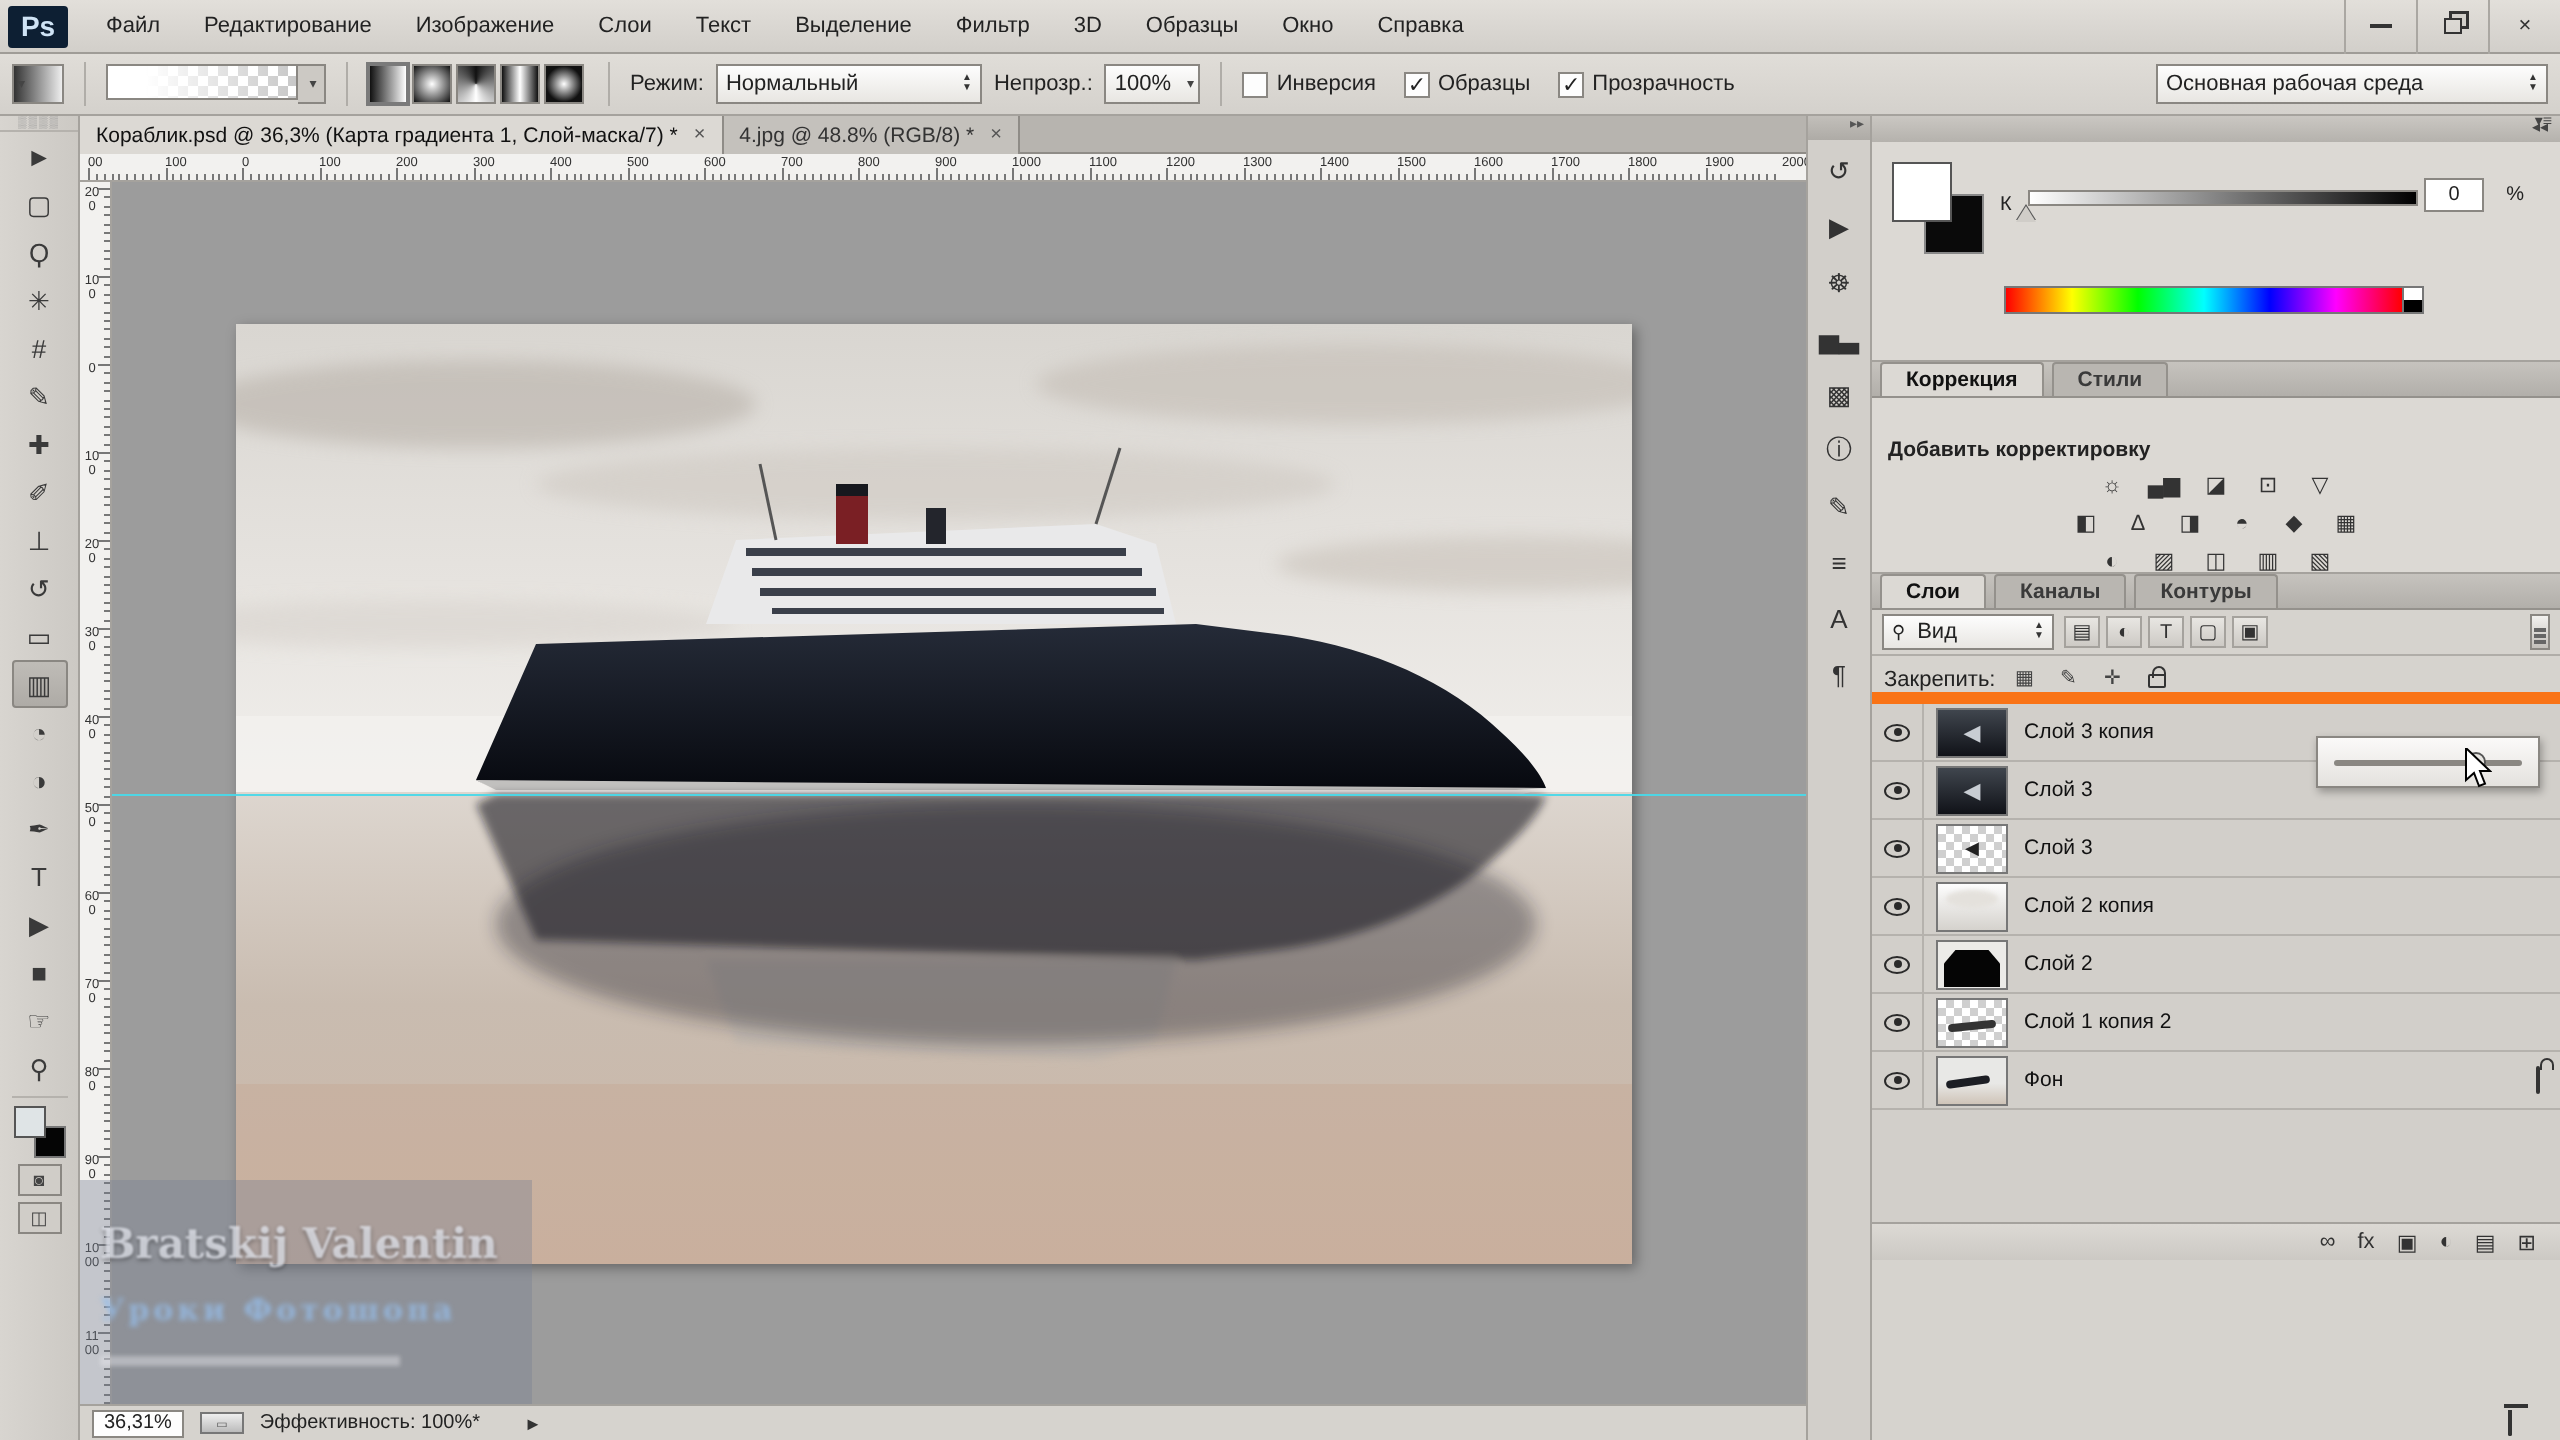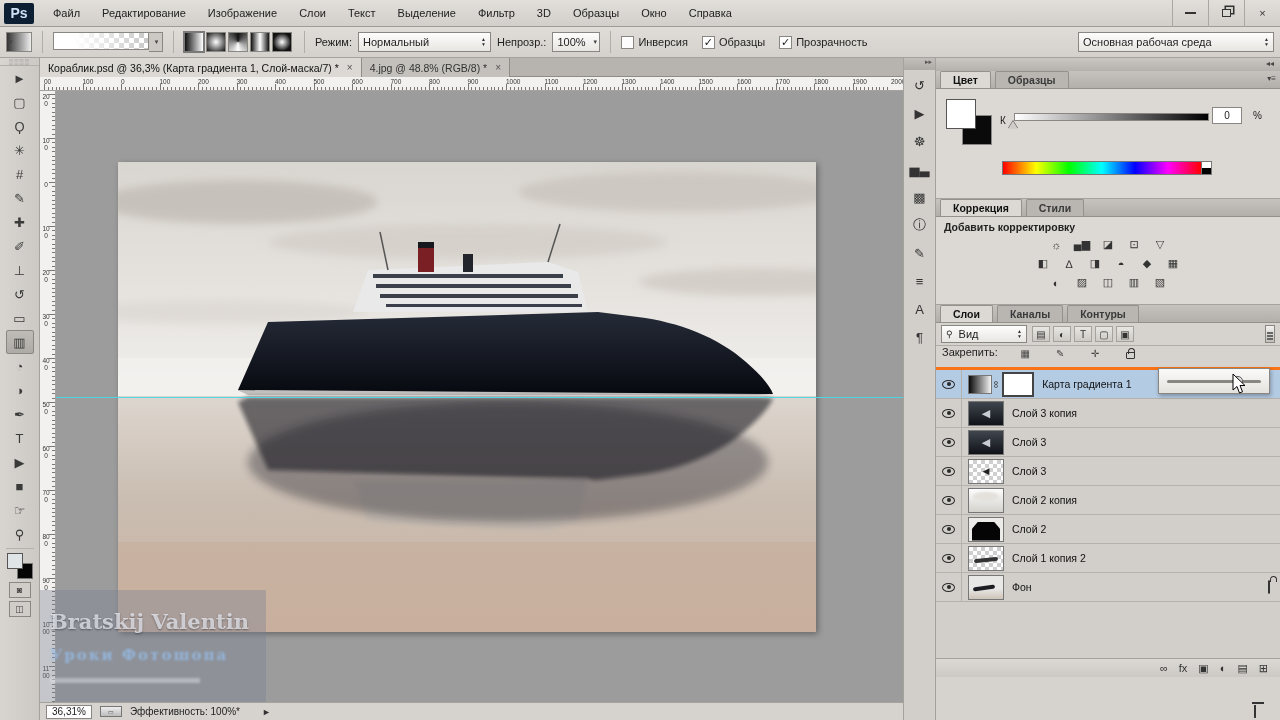--- a/index.html
+++ b/index.html
@@ -97,38 +97,38 @@
   #k-track{position:absolute;left:78px;top:24px;width:195px;height:8px;border:1px solid #8a8782;background:linear-gradient(90deg,#fff,#000)}
   #k-thumb{position:absolute;left:72px;top:32px;width:0;height:0;border-left:5px solid transparent;border-right:5px solid transparent;border-bottom:8px solid #d0cdc8;filter:drop-shadow(0 -1px 0 #555)}
   #k-value{position:absolute;right:38px;top:18px;width:30px;height:17px;background:#fff;border:1px solid #8a8782;font-size:10px;display:flex;align-items:center;justify-content:center}
   #k-pct{position:absolute;right:18px;top:21px;font-size:10px}
   #spectrum{position:absolute;left:66px;top:72px;width:200px;height:14px;border:1px solid #777;background:linear-gradient(90deg,#f00,#ff0,#0f0,#0ff,#00f,#f0f,#f00)}
   #spectrum-caps{position:absolute;left:266px;top:72px;width:10px;height:14px;border:1px solid #777;border-left:none;display:flex;flex-direction:column}
   #spectrum-caps div:first-child{flex:1;background:#fff}
   #spectrum-caps div:last-child{flex:1;background:#000}
 
   
-  #adj-body{height:88px;background:#dcd9d4;border-bottom:1px solid #a5a29d;padding:4px 8px}
+  #adj-body{height:88px;background:#dcd9d4;border-bottom:1px solid #a5a29d;padding:20px 8px}
   #adj-title{font-weight:bold;font-size:10.5px;color:#222;margin-bottom:3px}
   .adj-row{display:flex;justify-content:center;gap:6px;margin-bottom:2px}
   .adj-icon{width:20px;height:17px;display:flex;align-items:center;justify-content:center;font-size:11px;color:#333}
 
   
   #layers-panel{background:#d6d3ce}
   #layers-filter{height:23px;display:flex;align-items:center;gap:5px;padding:0 5px;border-bottom:1px solid #b0ada8;background:#d6d3ce}
   #view-dd{width:86px;height:18px}
   .filter-icon{width:18px;height:16px;border:1px solid #a5a29d;background:linear-gradient(#e8e6e2,#cdcac5);display:flex;align-items:center;justify-content:center;font-size:10px;color:#333}
   #filter-toggle{margin-left:auto;width:10px;height:18px;border:1px solid #8a8782;background:linear-gradient(#f2f1ef,#c2bfba);display:flex;flex-direction:column;align-items:center;justify-content:flex-end;padding-bottom:2px;gap:1px}
   #filter-toggle i{display:block;width:6px;height:2px;background:#666}
   #layers-blend{height:25px;display:flex;align-items:center;gap:5px;padding:0 5px;border-bottom:1px solid #b0ada8}
   #blend-dd{width:160px;height:19px}
   #opacity-label{font-size:10.5px}
   #opacity-field{width:34px;height:18px;background:#fff;border:1px solid #8a8782;display:flex;align-items:center;justify-content:center;font-size:10px}
   #opacity-btn{width:13px;height:18px;border:1px solid #8a8782;border-left:none;background:linear-gradient(#e8e6e2,#c8c5c0);display:flex;align-items:center;justify-content:center;font-size:6px;color:#333}
-  #layers-lock{height:24px;display:flex;align-items:flex-start;gap:20px;padding:0 6px;border-bottom:3px solid #f97316}
+  #layers-lock{height:24px;display:flex;align-items:flex-end;gap:7px;padding:0 6px;border-bottom:6px solid #f97316}
   .lockicon{width:15px;height:15px;display:flex;align-items:center;justify-content:center;font-size:10px;color:#444;border:1px solid transparent}
   .lock-shape{width:9px;height:7px;border:1.5px solid #333;border-radius:1px;position:relative;margin-top:4px}
   .lock-shape::before{content:"";position:absolute;left:1px;top:-5px;width:5px;height:5px;border:1.5px solid #333;border-bottom:none;border-radius:4px 4px 0 0}
   #layer-list{background:#d2cfca}
   .layer-row{height:29px;display:flex;align-items:center;border-bottom:1px solid #b5b2ad;background:#d2cfca;position:relative}
   .layer-row.selected{background:#b4cbe4}
   .eye-cell{width:26px;height:29px;border-right:1px solid #b5b2ad;display:flex;align-items:center;justify-content:center}
   .eye{width:13px;height:9px;border:1px solid #2a2a2a;border-radius:50%;position:relative}
   .eye::after{content:"";position:absolute;left:3.5px;top:1.5px;width:4px;height:4px;background:#2a2a2a;border-radius:50%}
   .thumb{width:36px;height:25px;border:1px solid #777;margin-left:6px;background:#fff;position:relative;overflow:hidden}
@@ -883,25 +883,20 @@
 
       <div class="strip-icon">
         <span>¶</span>
       </div>
     </div>
 </div>
 
 <div id="dock" class="abs">
   <div id="dock-tophead">◂◂</div>
 
-  <div class="panel-tabs">
-
-  <div class="ptab active">Цвет</div>
-      <div class="ptab">Образцы</div>
-    </div>
   <div class="pmenu-holder" style="position:relative">
       <span class="pmenu" style="top:-15px">▾≡</span>
     </div>
   <div id="color-body">
     <div id="bg-swatch"></div>
     <div id="fg-swatch"></div>
     <span id="k-label">К</span>
     <div id="k-track"></div>
     <div id="k-thumb"></div>
     <div id="k-value">0</div>
@@ -981,31 +976,20 @@
       <span>Закрепить:</span>
       <span class="lockicon">▦</span>
       <span class="lockicon">✎</span>
       <span class="lockicon">✛</span>
       <span class="lockicon">
           <span class="lock-shape"></span>
         </span>
     </div>
     <div id="layer-list">
 
-        <div class="layer-row selected">
-          <div class="eye-cell">
-            <span class="eye"></span>
-          </div>
-          <div class="thumb thumb-gradient" style="width:24px;height:19px"></div>
-          <span class="chain">∞</span>
-          <div class="mask-thumb"></div>
-
-          <span class="layer-name">Карта градиента 1</span>
-
-        </div>
 
         <div class="layer-row">
           <div class="eye-cell">
             <span class="eye"></span>
           </div>
 
           <div class="thumb thumb-ship-dark"></div>
           <span class="layer-name">Слой 3 копия</span>
 
         </div>

